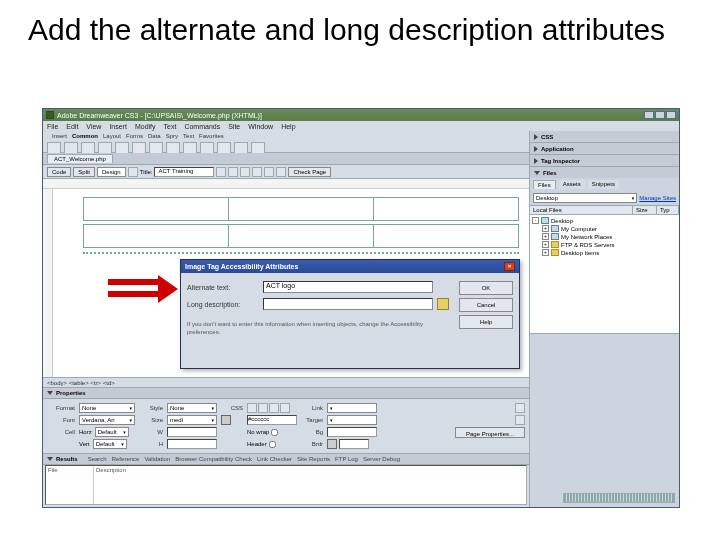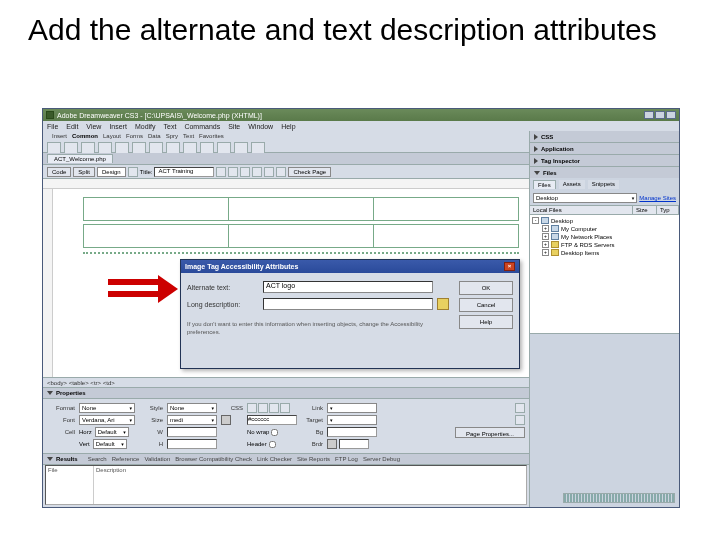--- a/index.html
+++ b/index.html
@@ -88,21 +88,21 @@
   
   .arrow { position: absolute; left: 108px; top: 275px; width: 70px; height: 28px; }
   .arrow-line { position: absolute; left: 0; height: 6px; background: #cc0000; width: 52px; }
   .arrow-line.a1 { top: 4px; }
   .arrow-line.a2 { top: 16px; }
   .arrow-head { position: absolute; right: 0; top: 0; width: 0; height: 0; border-top: 14px solid transparent; border-bottom: 14px solid transparent; border-left: 20px solid #cc0000; }
 </style>
 </head>
 <body>
 
-<div class="slide-title">Add the alternate and text description attributes</div>
+<div class="slide-title">Add the alternate and long description attributes</div>
 
 <div class="app-window">
   <div class="titlebar">
     <div class="dw-logo"></div>
     <div class="ttl">Adobe Dreamweaver CS3 - [C:\UPSAIS\_Welcome.php (XHTML)]</div>
     <div class="win-ctrls">
       <div class="win-btn"></div>
       <div class="win-btn"></div>
       <div class="win-btn"></div>
     </div>

